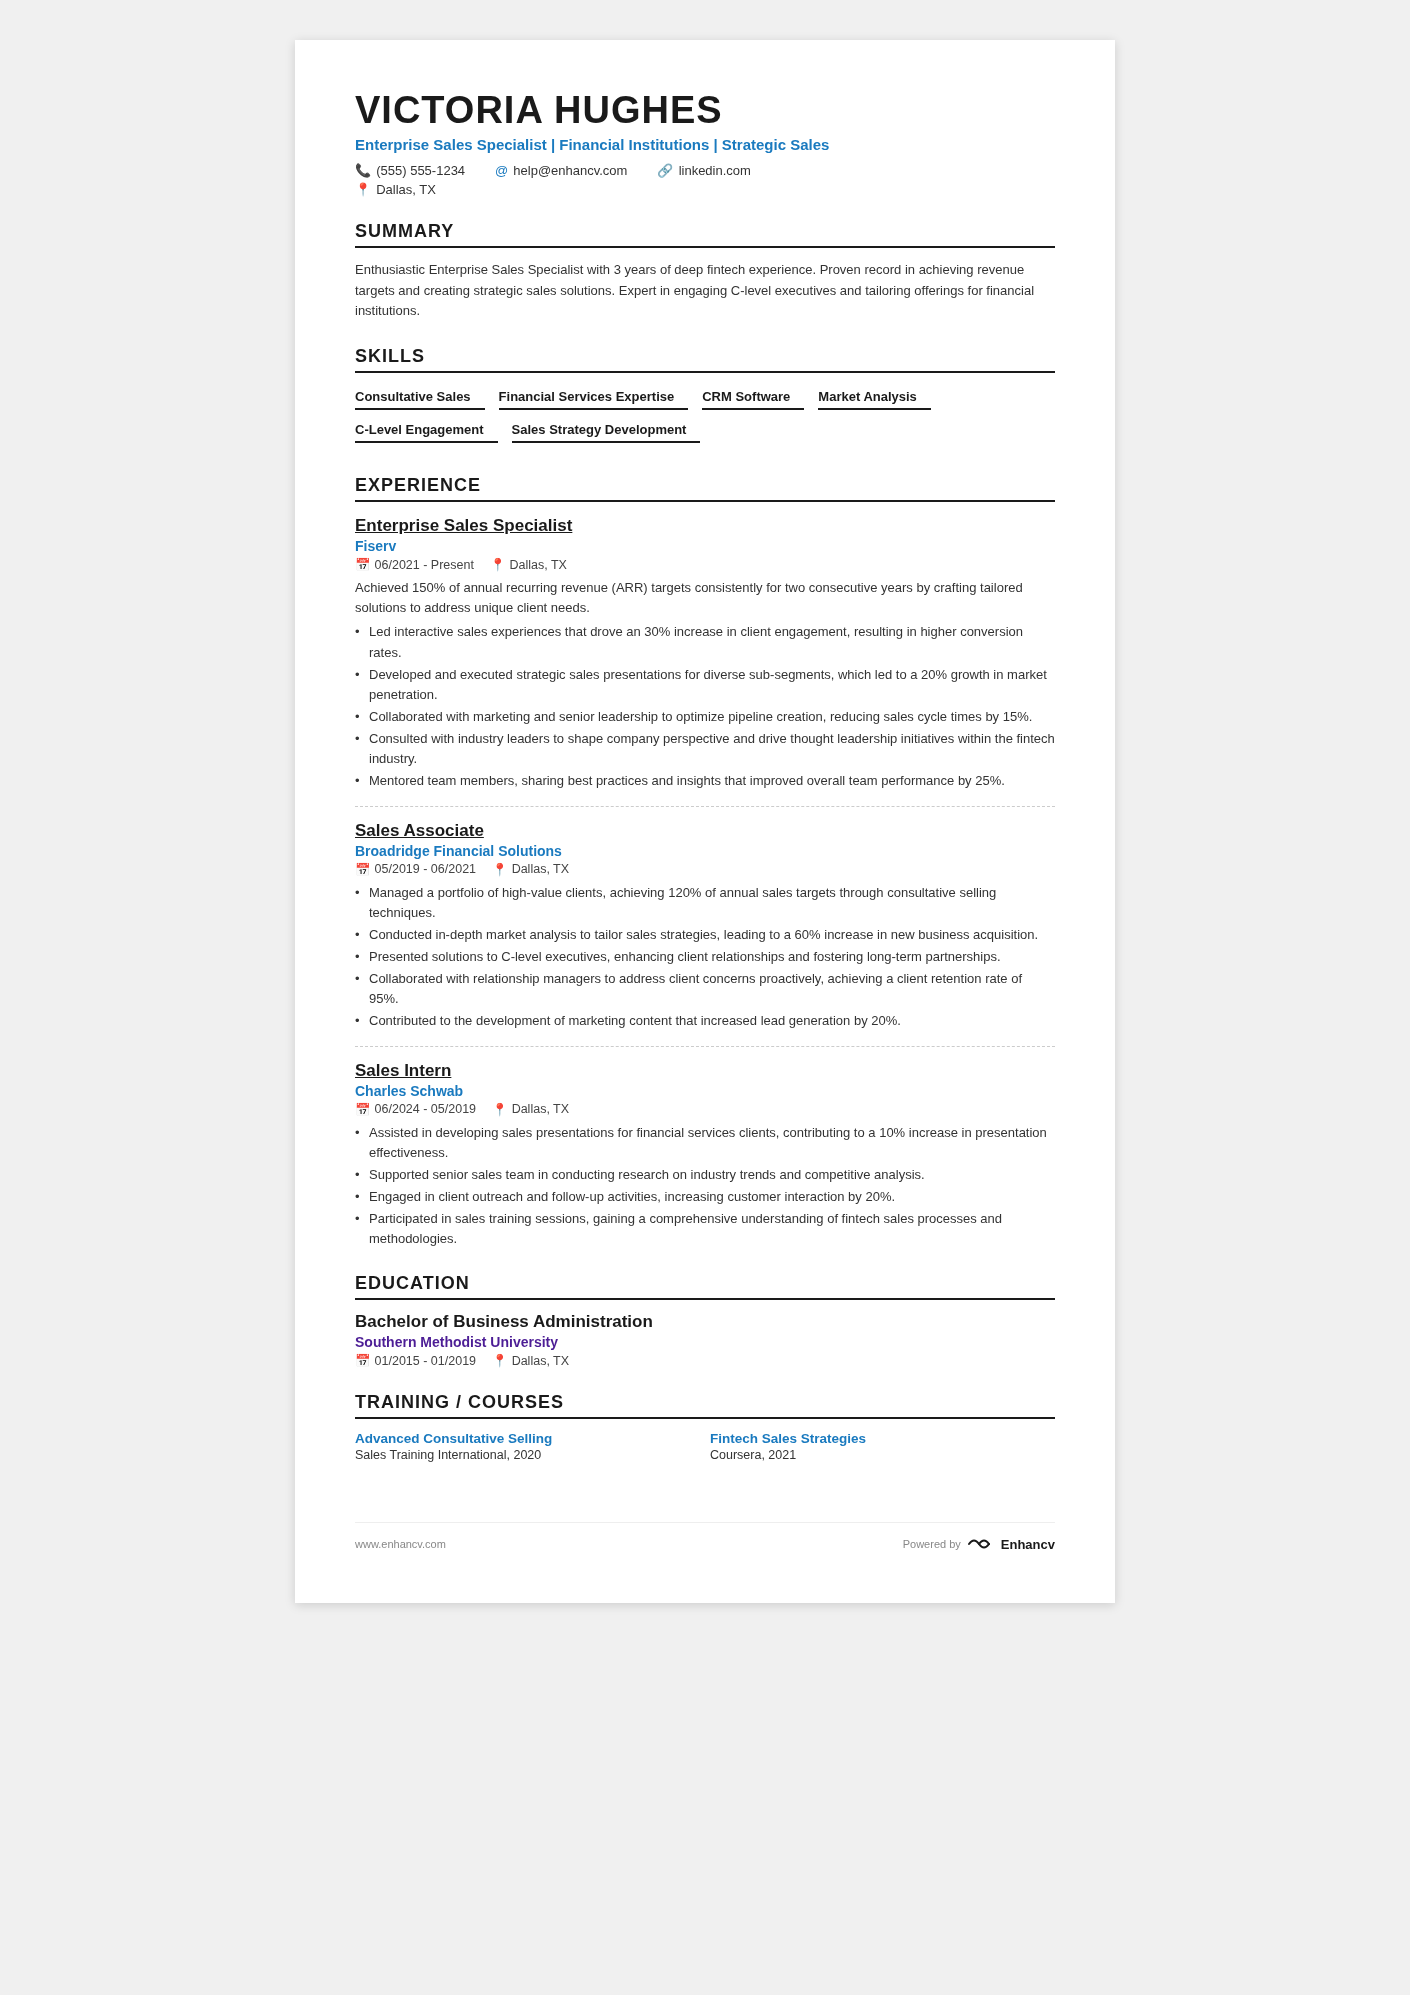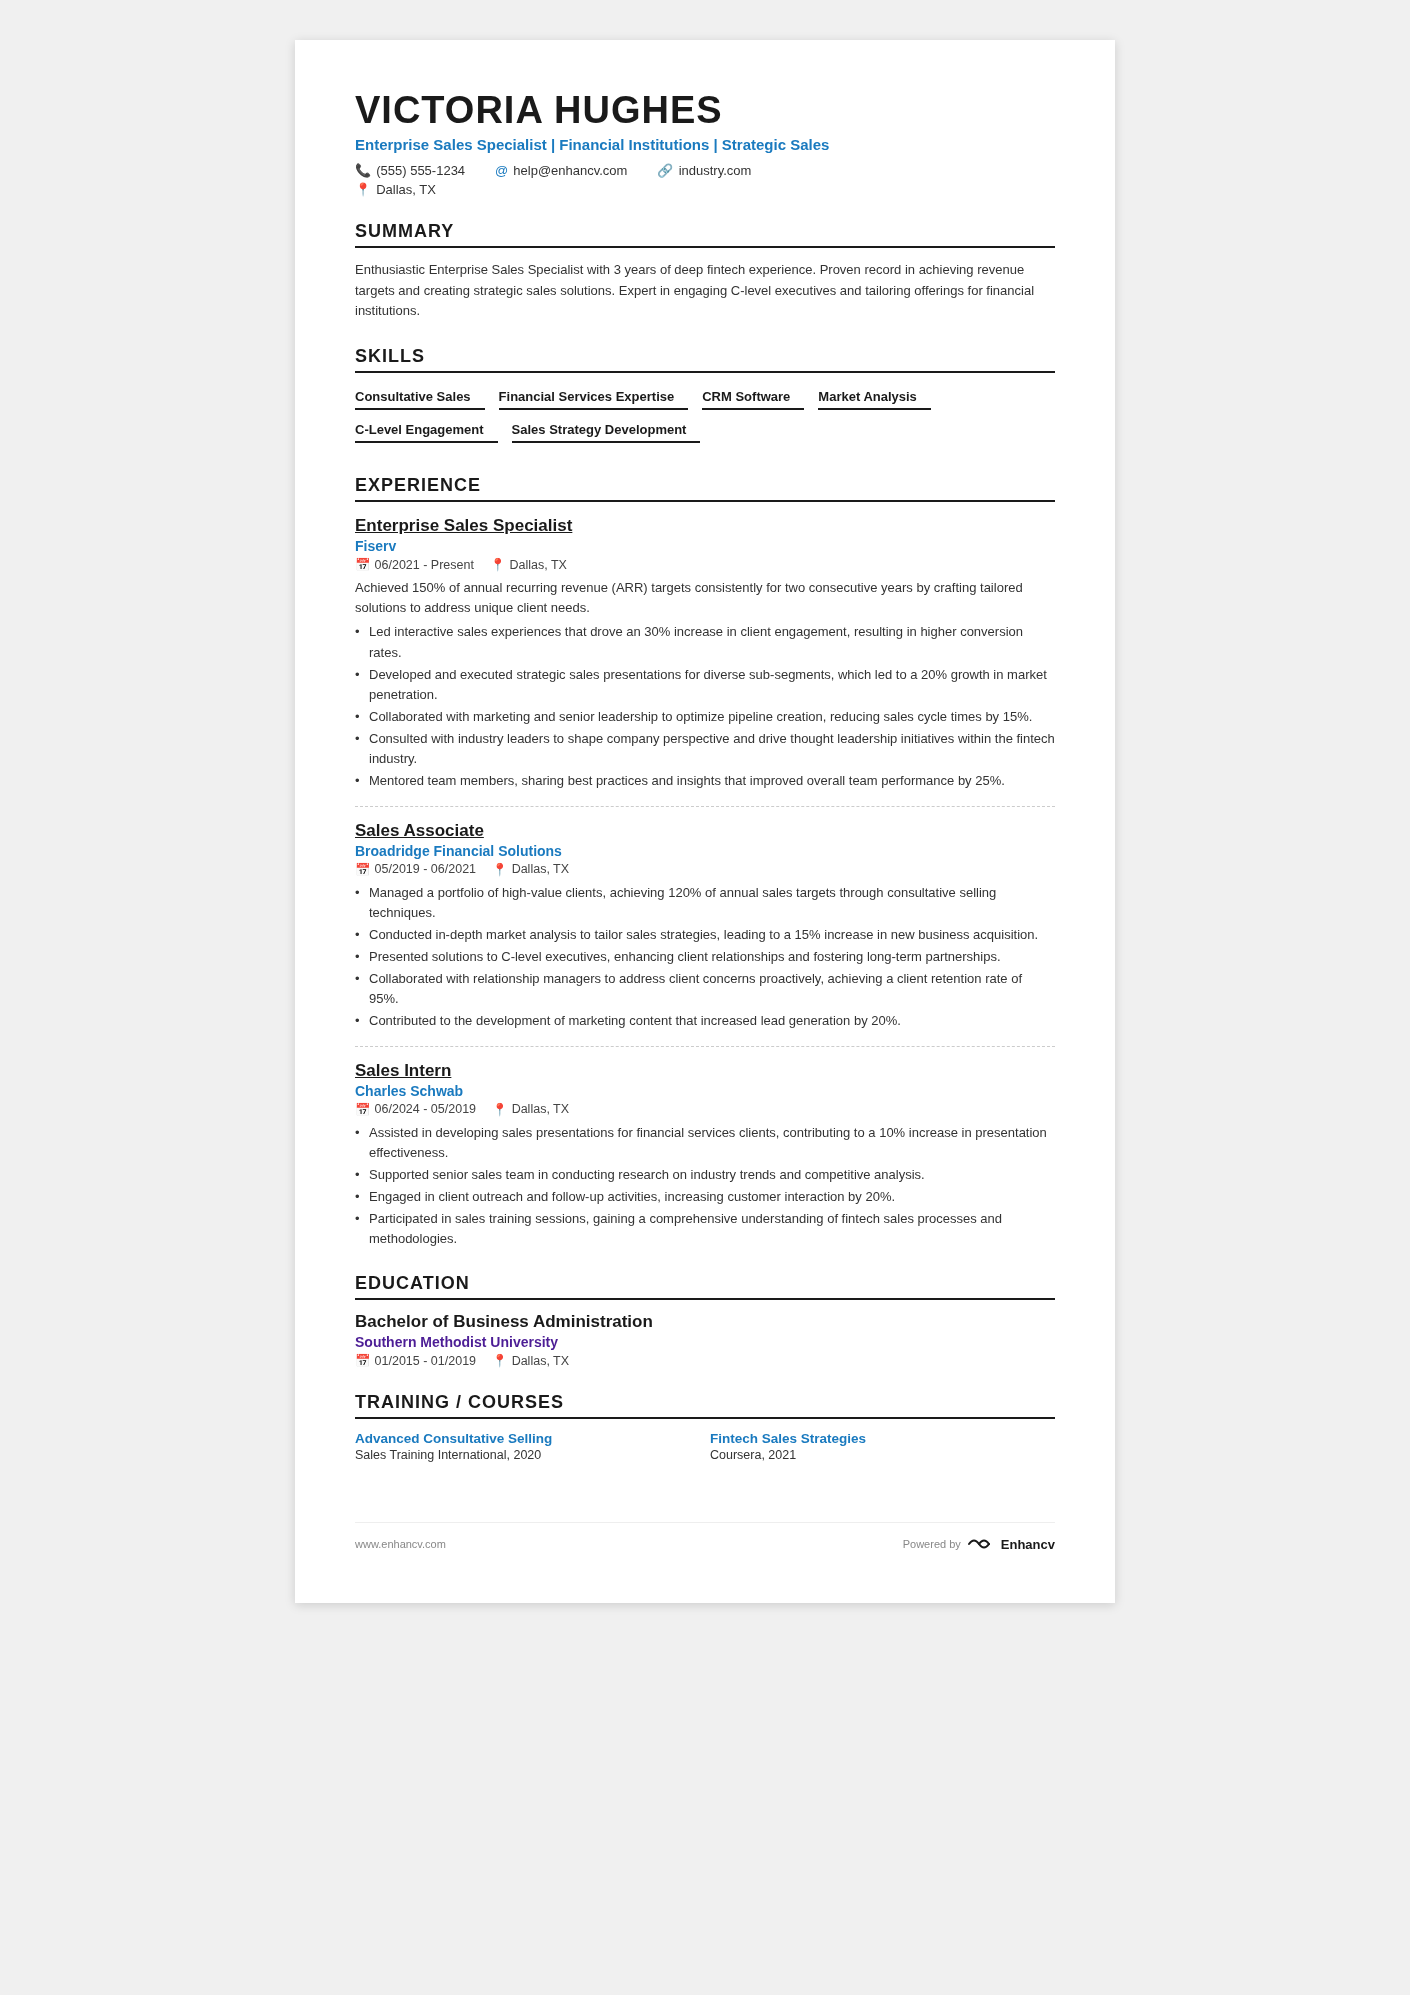--- a/index.html
+++ b/index.html
@@ -214,21 +214,21 @@
       <div class="contact-item">
         <span class="contact-icon">📞</span>
         <span>(555) 555-1234</span>
       </div>
       <div class="contact-item">
         <span class="contact-icon">@</span>
         <span>help@enhancv.com</span>
       </div>
       <div class="contact-item">
         <span class="contact-icon">🔗</span>
-        <span>industry.com</span>
+        <span>linkedin.com</span>
       </div>
     </div>
     <div class="location-row">
       <span class="contact-icon">📍</span>
       <span>Dallas, TX</span>
     </div>
   </div>
 
   <div class="section">
     <div class="section-title">SUMMARY</div>
@@ -282,21 +282,21 @@
       <span>📅</span>
       <span>05/2019 - 06/2021</span>
     </div>
     <div class="job-meta-item">
       <span>📍</span>
       <span>Dallas, TX</span>
     </div>
   </div>
           <ul class="bullet-list">
             <li>Managed a portfolio of high-value clients, achieving 120% of annual sales targets through consultative selling techniques.</li>
-            <li>Conducted in-depth market analysis to tailor sales strategies, leading to a 15% increase in new business acquisition.</li>
+            <li>Conducted in-depth market analysis to tailor sales strategies, leading to a 60% increase in new business acquisition.</li>
             <li>Presented solutions to C-level executives, enhancing client relationships and fostering long-term partnerships.</li>
             <li>Collaborated with relationship managers to address client concerns proactively, achieving a client retention rate of 95%.</li>
             <li>Contributed to the development of marketing content that increased lead generation by 20%.</li>
           </ul>
           <hr class="job-divider">
         </div>
         <div>
           <div class="job-title">Sales Intern</div>
           <div class="company-name">Charles Schwab</div>
           <div class="job-meta">

